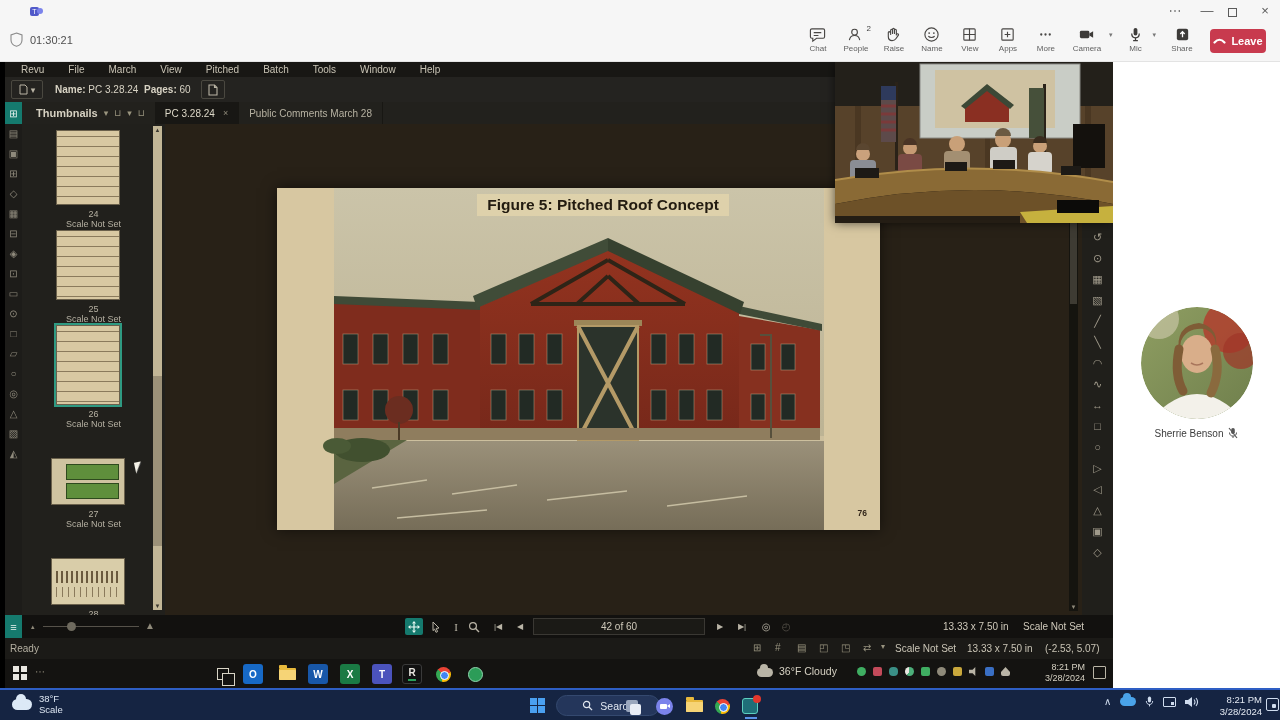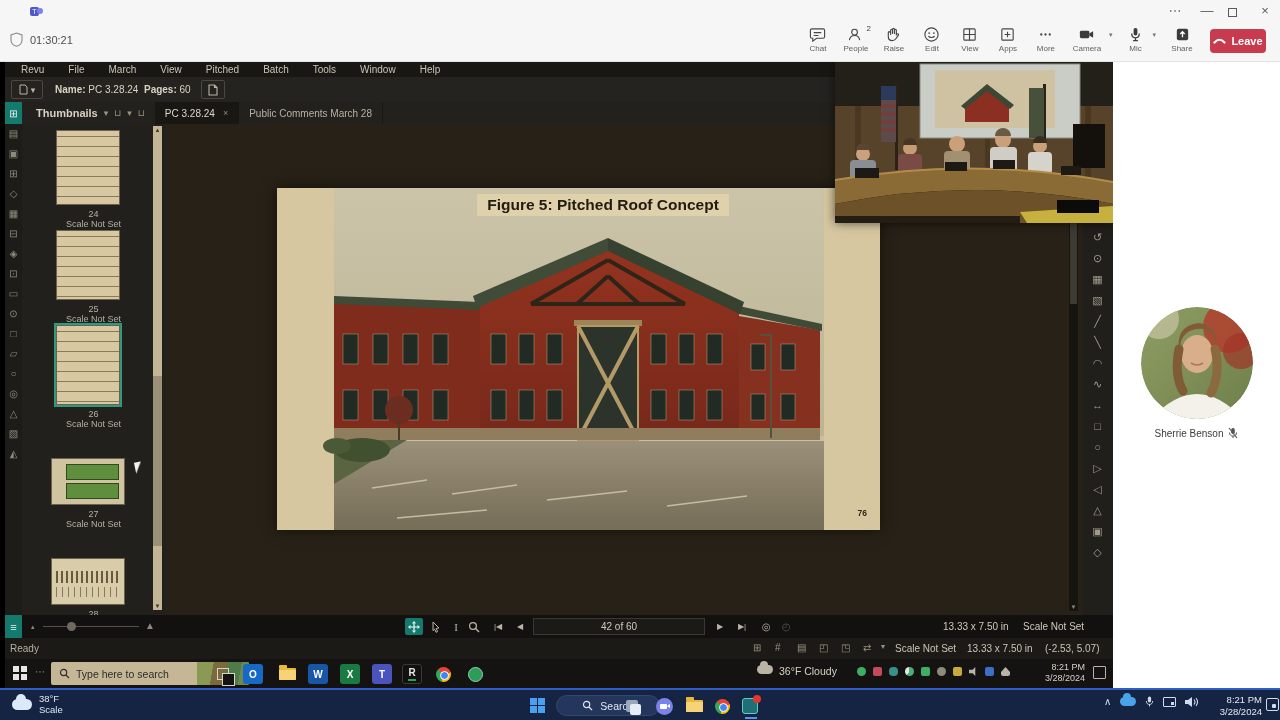--- a/index.html
+++ b/index.html
@@ -131,21 +131,21 @@
   #ti-excel { left:335px; background:#1a7a44; }
   #ti-teams { left:367px; background:#4b53bc; }
   #ti-revu { left:397px; background:#111; border:1px solid #3a3a3a; color:#e8e6e0; }
   #ti-revu u { text-decoration:none; border-bottom:2px solid #2aa05a; padding-bottom:1px; }
   #ti-chrome { left:428px; }
   .chrome { width:15px; height:15px; border-radius:50%;
       background:conic-gradient(from -45deg,#ea4335 0 33%,#fbbc05 0 66%,#34a853 0 100%); position:relative; }
   .chrome::after { content:""; position:absolute; left:4px; top:4px; width:7px; height:7px; border-radius:50%; background:#4285f4; border:1.5px solid #fff; }
   #ti-green { left:460px; }
   .greenapp { width:15px; height:15px; border-radius:50%; background:#2c9c58; border:1.5px solid #8fd4ae; }
-  #in-weather { position:absolute; left:752px; top:6px; display:flex; align-items:flex-start; gap:6px; }
+  #in-weather { position:absolute; left:752px; top:6px; display:flex; align-items:flex-end; gap:6px; }
   #in-weather .cld { width:16px; height:9px; background:#b9b4a6; border-radius:8px; position:relative; }
   #in-weather .cld::before { content:""; position:absolute; left:3px; top:-4px; width:8px; height:8px; border-radius:50%; background:#b9b4a6; }
   #in-weather .wt { font-size:10.5px; color:#d5d0c2; }
   #in-tray { position:absolute; left:852px; top:8px; display:flex; gap:7px; align-items:center; }
   #in-tray b { width:9px; height:9px; border-radius:2px; display:inline-block; }
   #in-clock { position:absolute; left:1020px; top:3px; width:60px; text-align:right; font-size:9px; color:#d5d0c2; line-height:11px; }
   #in-notif { position:absolute; left:1088px; top:7px; width:13px; height:13px; border:1px solid #b9b4a6; border-radius:1px; }
 
   
   #participant { left:1113px; top:62px; width:167px; height:626px; background:#ffffff; }
@@ -234,21 +234,21 @@
           </svg>
         <span class="lbl">Raise</span>
       </div>
       <div class="ctrl">
         <svg viewBox="0 0 18 18">
             <circle cx="9" cy="9" r="7" fill="none" stroke="#484644" stroke-width="1.2"></circle>
             <circle cx="6.5" cy="7.5" r="0.9" fill="#484644"></circle>
             <circle cx="11.5" cy="7.5" r="0.9" fill="#484644"></circle>
             <path d="M6,11 c1,1.5 5,1.5 6,0" fill="none" stroke="#484644" stroke-width="1.2" stroke-linecap="round"></path>
           </svg>
-        <span class="lbl">Edit</span>
+        <span class="lbl">Name</span>
       </div>
       <div class="ctrl">
         <svg viewBox="0 0 18 18">
             <rect x="3" y="3" width="12" height="12" rx="1" fill="none" stroke="#484644" stroke-width="1.2"></rect>
             <path d="M9,3 V15 M3,9 H15" stroke="#484644" stroke-width="1.2"></path>
           </svg>
         <span class="lbl">View</span>
       </div>
       <div class="ctrl">
         <svg viewBox="0 0 18 18">
@@ -605,28 +605,20 @@
     </div>
 
     <div id="innertaskbar" class="abs">
       <div id="in-start">
           <i></i>
           <i></i>
           <i></i>
           <i></i>
         </div>
       <div id="in-dots">⋯</div>
-      <div id="in-search">
-        <svg width="11" height="11" viewBox="0 0 12 12">
-            <circle cx="5" cy="5" r="3.4" fill="none" stroke="#2d2c28" stroke-width="1.3"></circle>
-            <path d="M7.6,7.6 L11,11" stroke="#2d2c28" stroke-width="1.4"></path>
-          </svg>
-        <span class="ph">Type here to search</span>
-        <span class="pic"></span>
-      </div>
       <div id="ti-taskview" class="tb-ico">
           <span class="tv-box"></span>
         </div>
       <div id="ti-outlook" class="tb-ico">O</div>
       <div id="ti-folder" class="tb-ico">
           <span class="folder"></span>
         </div>
       <div id="ti-word" class="tb-ico">W</div>
       <div id="ti-excel" class="tb-ico">X</div>
       <div id="ti-teams" class="tb-ico">T</div>

